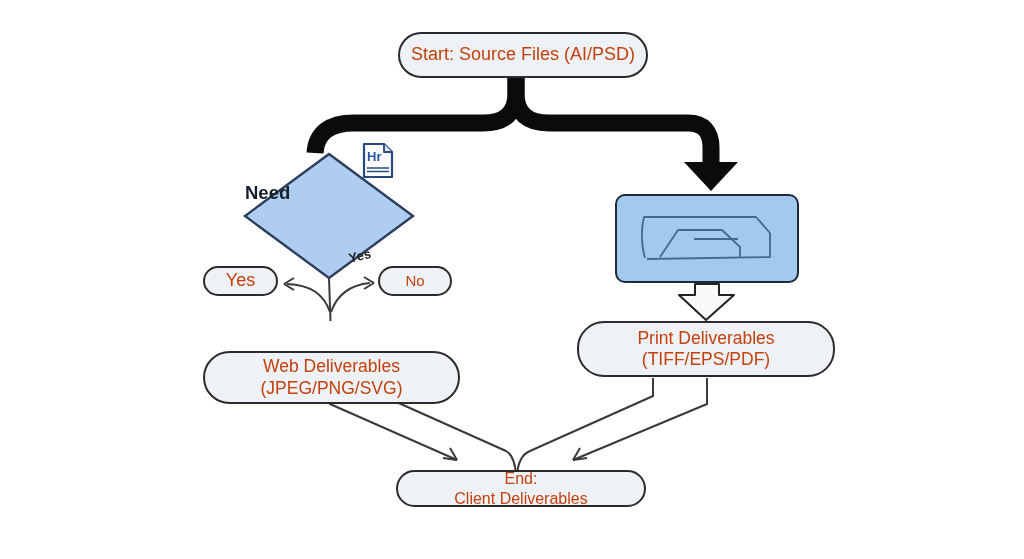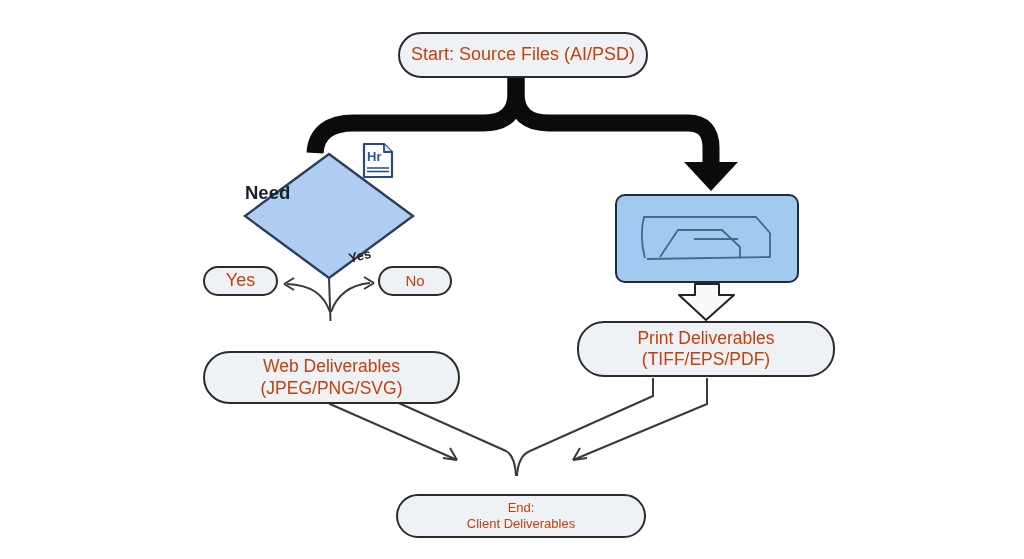--- a/index.html
+++ b/index.html
@@ -13,21 +13,21 @@
     display:flex;flex-direction:column;align-items:center;justify-content:center;
     font-weight:normal;color:#c2410c;text-align:center;box-sizing:border-box;
     line-height:1.22;
   }
   .pill{border-radius:27px;}
   .start{left:398px;top:32px;width:250px;height:46px;font-size:18px;border-radius:23px;}
   .yesbox{left:203px;top:266px;width:75px;height:30px;font-size:18px;border-radius:15px;}
   .nobox{left:378px;top:266px;width:74px;height:30px;font-size:15px;border-radius:15px;}
   .webbox{left:203px;top:323px;width:257px;height:53px;font-size:17.5px;margin-top:28px;}
   .printbox{left:577px;top:321px;width:258px;height:56px;font-size:17.5px;}
-  .endbox{left:396px;top:494px;width:250px;height:44px;font-size:13px;border-radius:26px;}
+  .endbox{left:396px;top:470px;width:250px;height:37px;font-size:16px;border-radius:26px;}
   .diamond-text{
     position:absolute;left:245px;top:181px;width:168px;
     font-weight:bold;font-size:18.5px;line-height:1.25;color:#16202c;
   }
   .bluerect{
     position:absolute;left:615px;top:194px;width:184px;height:89px;
     background:#a2c9f0;border:2.5px solid #1e2b3a;border-radius:10px;box-sizing:border-box;
   }
   .fileicon{position:absolute;left:361px;top:141px;width:36px;height:40px;}
   .edge-label{

